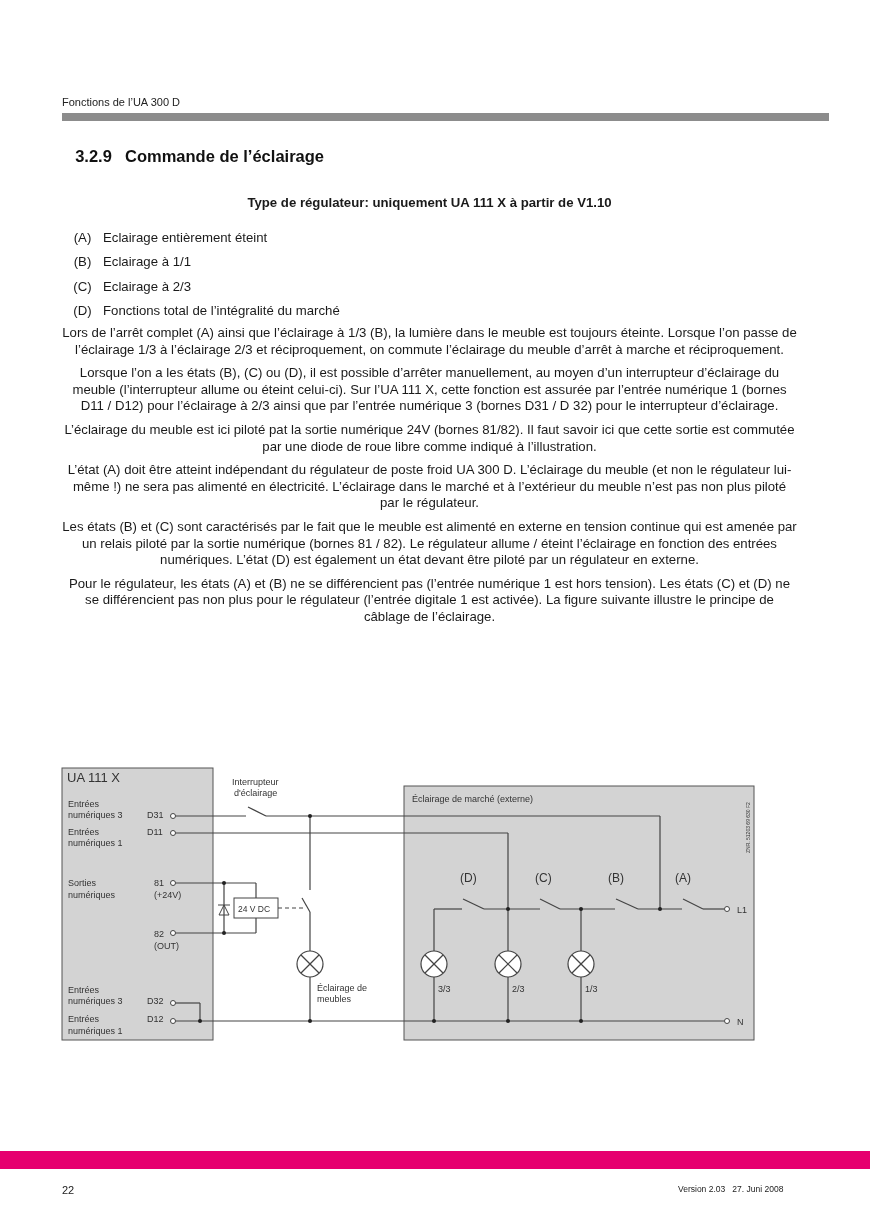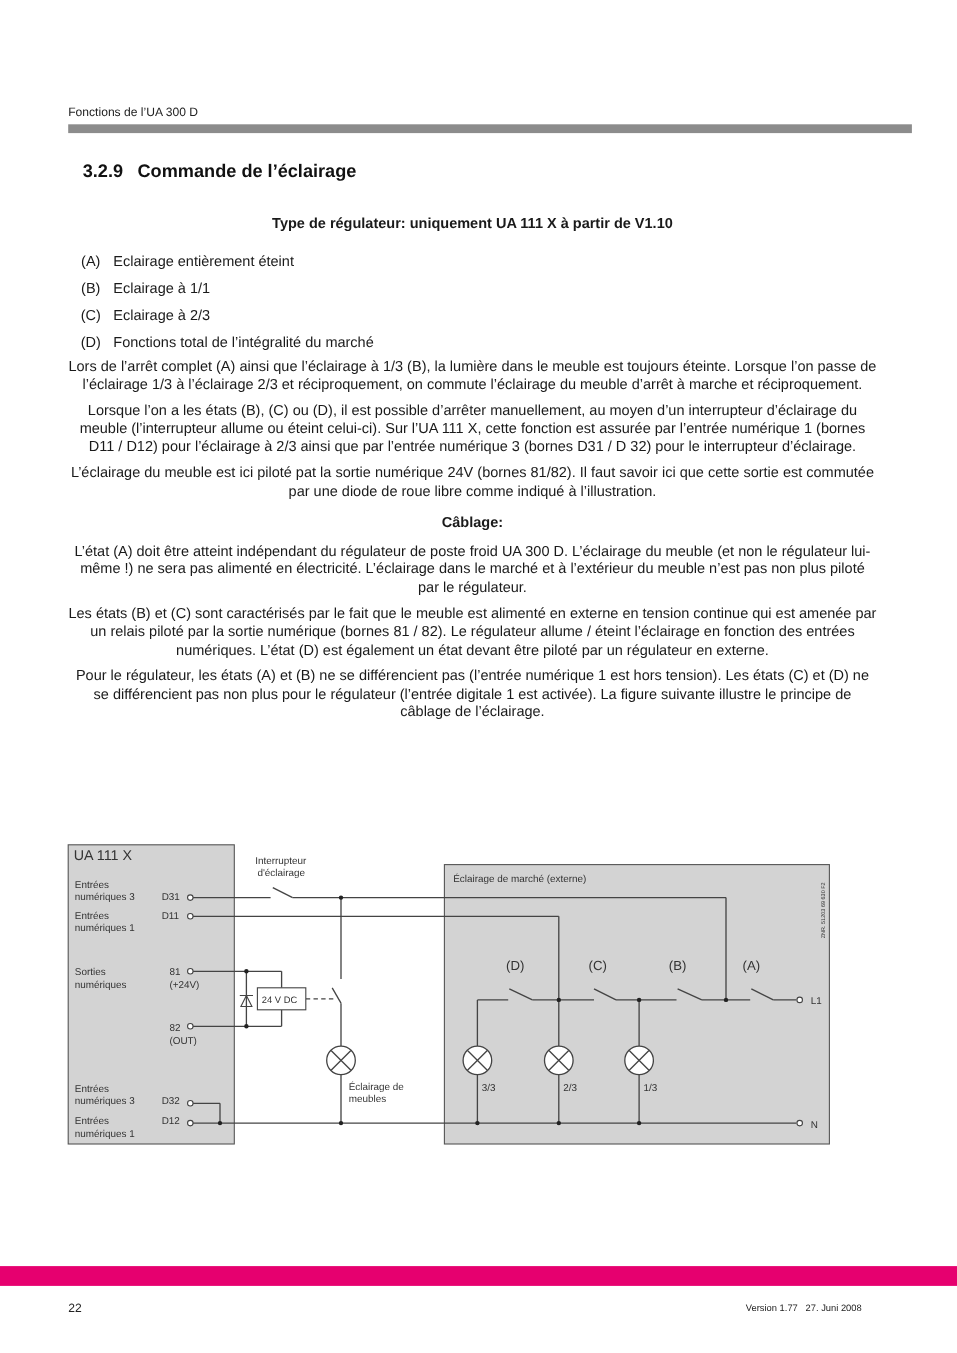--- a/index.html
+++ b/index.html
@@ -46,21 +46,20 @@
     <span class="lbl">(C)</span>
     <span>Eclairage à 2/3</span>
   </div>
   <div class="list-item" style="margin-bottom:5px">
     <span class="lbl">(D)</span>
     <span>Fonctions total de l’intégralité du marché</span>
   </div>
   <p>Lors de l’arrêt complet (A) ainsi que l’éclairage à 1/3 (B), la lumière dans le meuble est toujours éteinte. Lorsque l’on passe de l’éclairage 1/3 à l’éclairage 2/3 et réciproquement, on commute l’éclairage du meuble d’arrêt à marche et réciproquement.</p>
   <p>Lorsque l’on a les états (B), (C) ou (D), il est possible d’arrêter manuellement, au moyen d’un interrupteur d’éclairage du meuble (l’interrupteur allume ou éteint celui-ci). Sur l’UA 111 X, cette fonction est assurée par l’entrée numérique 1 (bornes D11 / D12) pour l’éclairage à 2/3 ainsi que par l’entrée numérique 3 (bornes D31 / D 32) pour le interrupteur d’éclairage.</p>
   <p>L’éclairage du meuble est ici piloté pat la sortie numérique 24V (bornes 81/82). Il faut savoir ici que cette sortie est commutée par une diode de roue libre comme indiqué à l’illustration.</p>
-  <p class="sub">Câblage:</p>
   <p>L’état (A) doit être atteint indépendant du régulateur de poste froid UA 300 D. L’éclairage du meuble (et non le régulateur lui-même !) ne sera pas alimenté en électricité. L’éclairage dans le marché et à l’extérieur du meuble n’est pas non plus piloté par le régulateur.</p>
   <p>Les états (B) et (C) sont caractérisés par le fait que le meuble est alimenté en externe en tension continue qui est amenée par un relais piloté par la sortie numérique (bornes 81 / 82). Le régulateur allume / éteint l’éclairage en fonction des entrées numériques. L’état (D) est également un état devant être piloté par un régulateur en externe.</p>
   <p>Pour le régulateur, les états (A) et (B) ne se différencient pas (l’entrée numérique 1 est hors tension). Les états (C) et (D) ne se différencient pas non plus pour le régulateur (l’entrée digitale 1 est activée). La figure suivante illustre le principe de câblage de l’éclairage.</p>
 </div>
 
 <div class="abs diagram">
   <svg width="700" height="280" viewBox="60 765 700 280" xmlns="http://www.w3.org/2000/svg">
 
     <rect x="62" y="768" width="151" height="272" fill="#d3d3d3" stroke="#555" stroke-width="1"></rect>
 
@@ -201,13 +200,13 @@
     <text x="438" y="992" font-size="9">3/3</text>
     <text x="512" y="992" font-size="9">2/3</text>
     <text x="585" y="992" font-size="9">1/3</text>
     <text x="737" y="913" font-size="9">L1</text>
     <text x="737" y="1025" font-size="9">N</text>
   </svg>
 </div>
 
 <div class="abs pink-bar"></div>
 <div class="abs page-num">22</div>
-<div class="abs version" style="white-space:pre">Version 1.77   27. Juni 2008</div>
+<div class="abs version" style="white-space:pre">Version 2.03   27. Juni 2008</div>
 
 </body></html>

